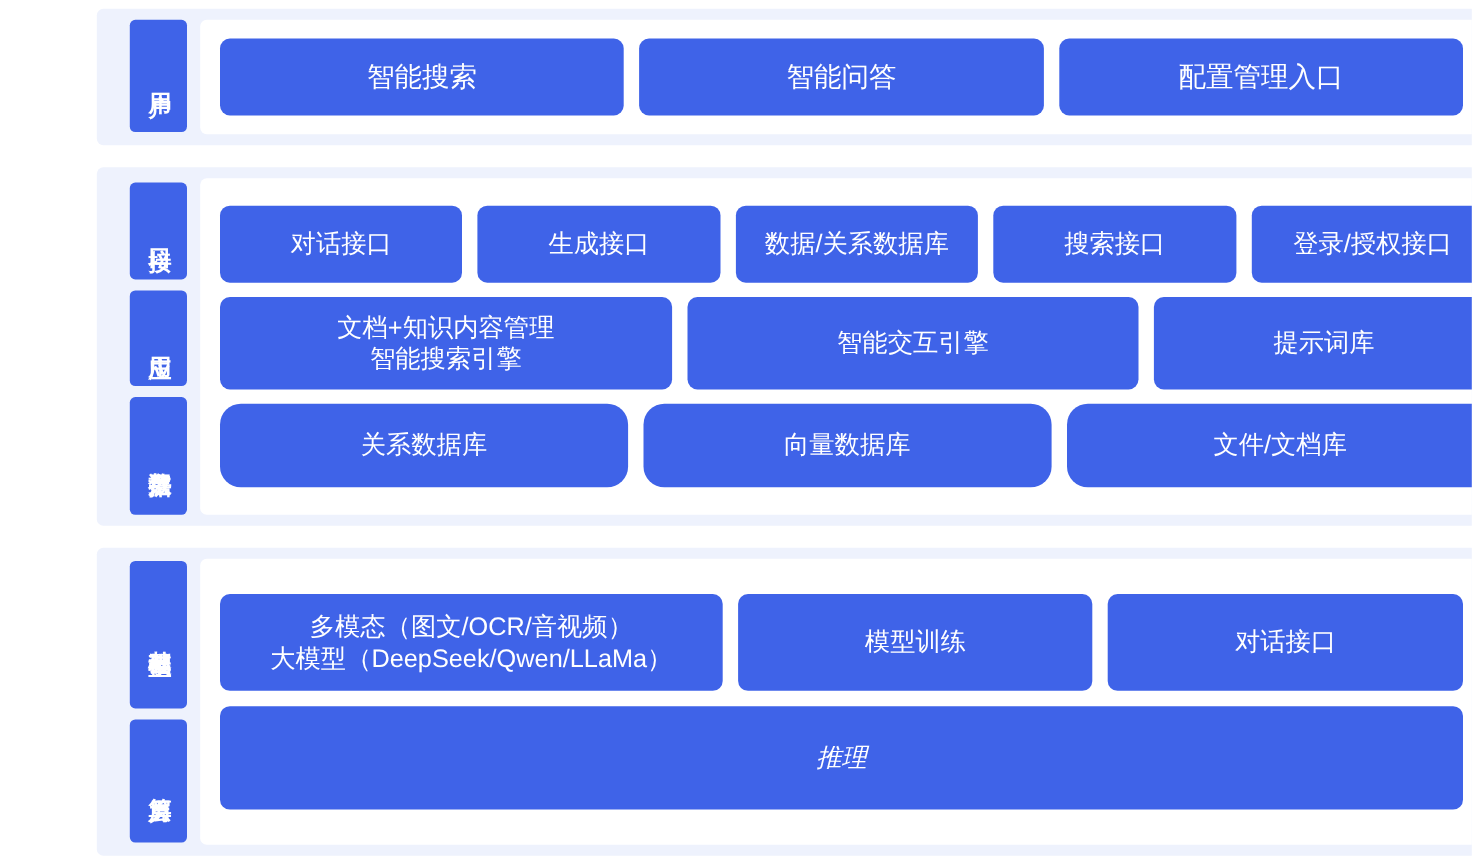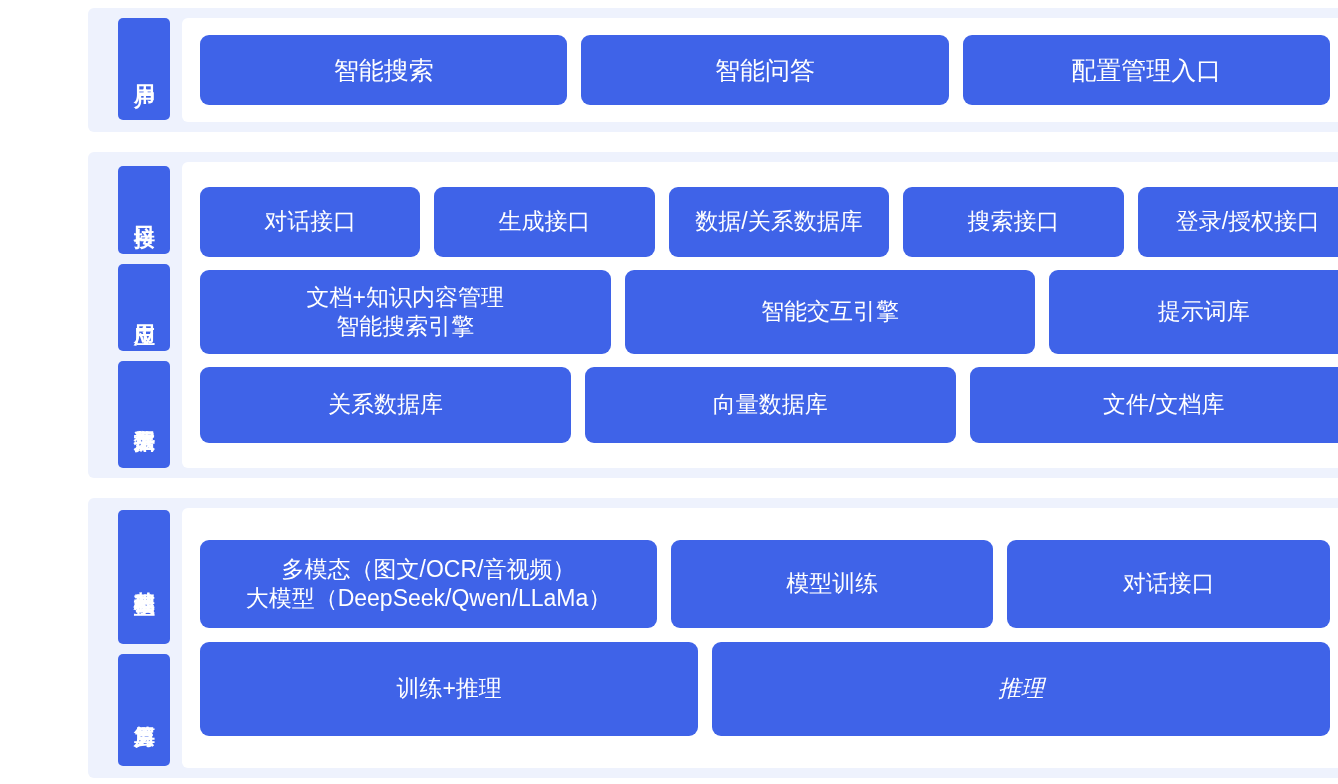--- a/index.html
+++ b/index.html
@@ -102,21 +102,21 @@
   
   #band-mid { left: 88px; top: 152px; width: 1278px; height: 326px; }
   #band-mid .panel { gap: 13px; padding: 16px 18px; }
   #band-mid .label-col { gap: 10px; padding-top: 14px; }
   #band-mid .side-label.lbl-api { height: 92px; }
   #band-mid .side-label.lbl-app { height: 92px; }
   #band-mid .side-label.lbl-data { height: 112px; }
   #band-mid .cell { height: 70px; font-size: 23px; }
   #band-mid .row-api .cell { flex: 1 1 0; }
   #band-mid .row-app .cell { height: 84px; }
-  #band-mid .row-db .cell { height: 76px; }
+  #band-mid .row-db .cell { height: 76px; border-radius: 19px; }
 
   
   #band-base { left: 88px; top: 498px; width: 1250px; height: 280px; }
   #band-base .panel { gap: 14px; padding: 16px 18px; }
   #band-base .label-col { gap: 10px; padding-top: 12px; }
   #band-base .side-label.lbl-model { height: 134px; }
   #band-base .side-label.lbl-compute { height: 112px; }
   #band-base .cell { font-size: 23px; }
   #band-base .row-model .cell { height: 88px; }
   #band-base .row-compute .cell { height: 94px; }
@@ -188,20 +188,19 @@
     <div class="panel">
 
       <div class="row row-model">
         <div class="cell grow13 small-text">多模态（图文/OCR/音视频）
 大模型（DeepSeek/Qwen/LLaMa）</div>
         <div class="cell grow09">模型训练</div>
         <div class="cell grow09">对话接口</div>
       </div>
 
       <div class="row row-compute">
-        <div class="cell grow1">训练+推理</div>
         <div class="cell grow125">推理</div>
       </div>
 
     </div>
   </div>
 
 </div>
 
 </body></html>

